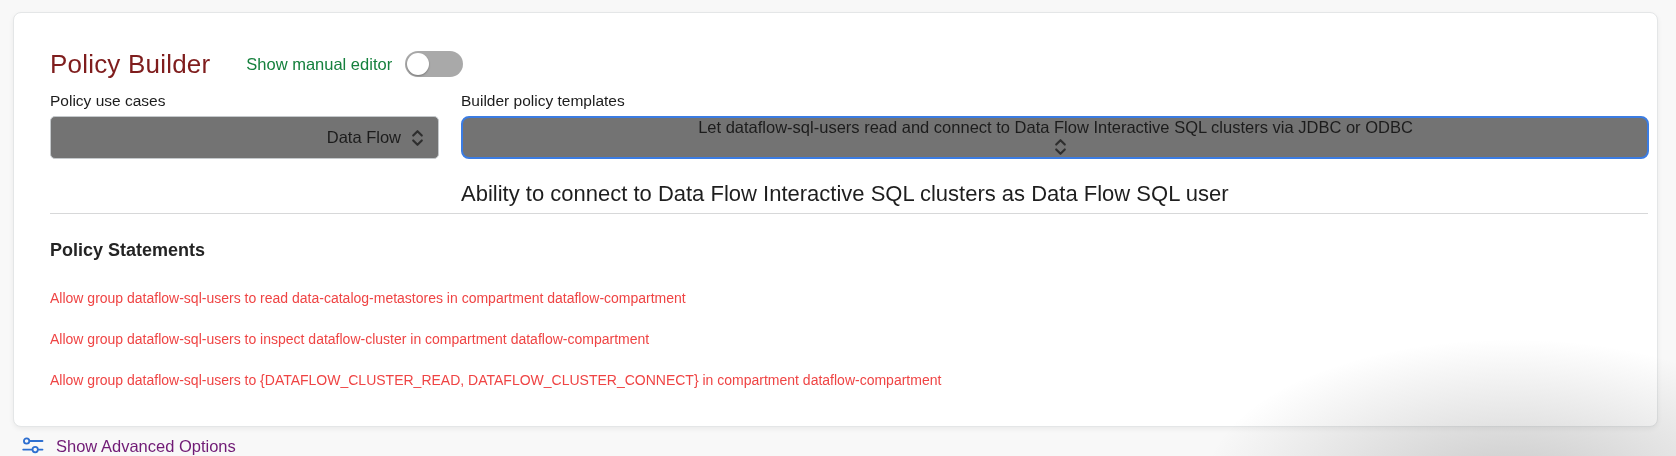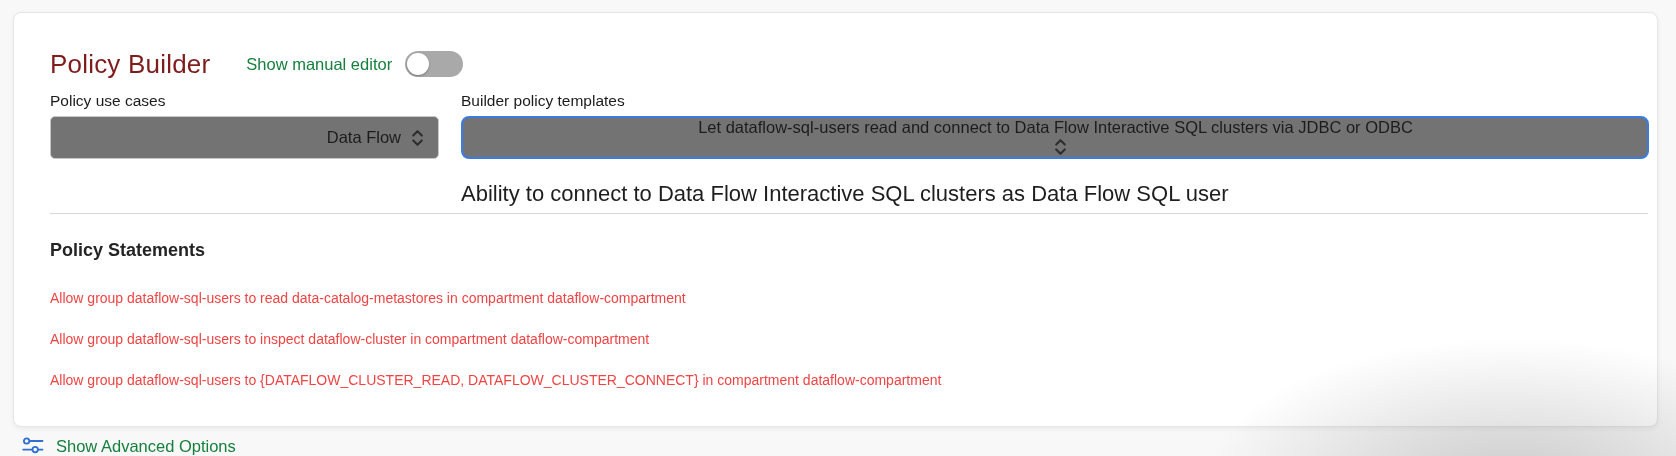--- a/index.html
+++ b/index.html
@@ -162,21 +162,21 @@
     position: absolute;
     left: 22px;
     top: 436px;
     display: flex;
     align-items: center;
     gap: 12px;
     cursor: pointer;
   }
   .advanced-label {
     font-size: 16.5px;
-    color: #15803d;
+    color: #701a75;
     line-height: 20px;
   }
   .sliders-icon { display: flex; align-items: center; }
 </style>
 </head>
 <body>
 
 <div class="page">
 
   <div class="card">

